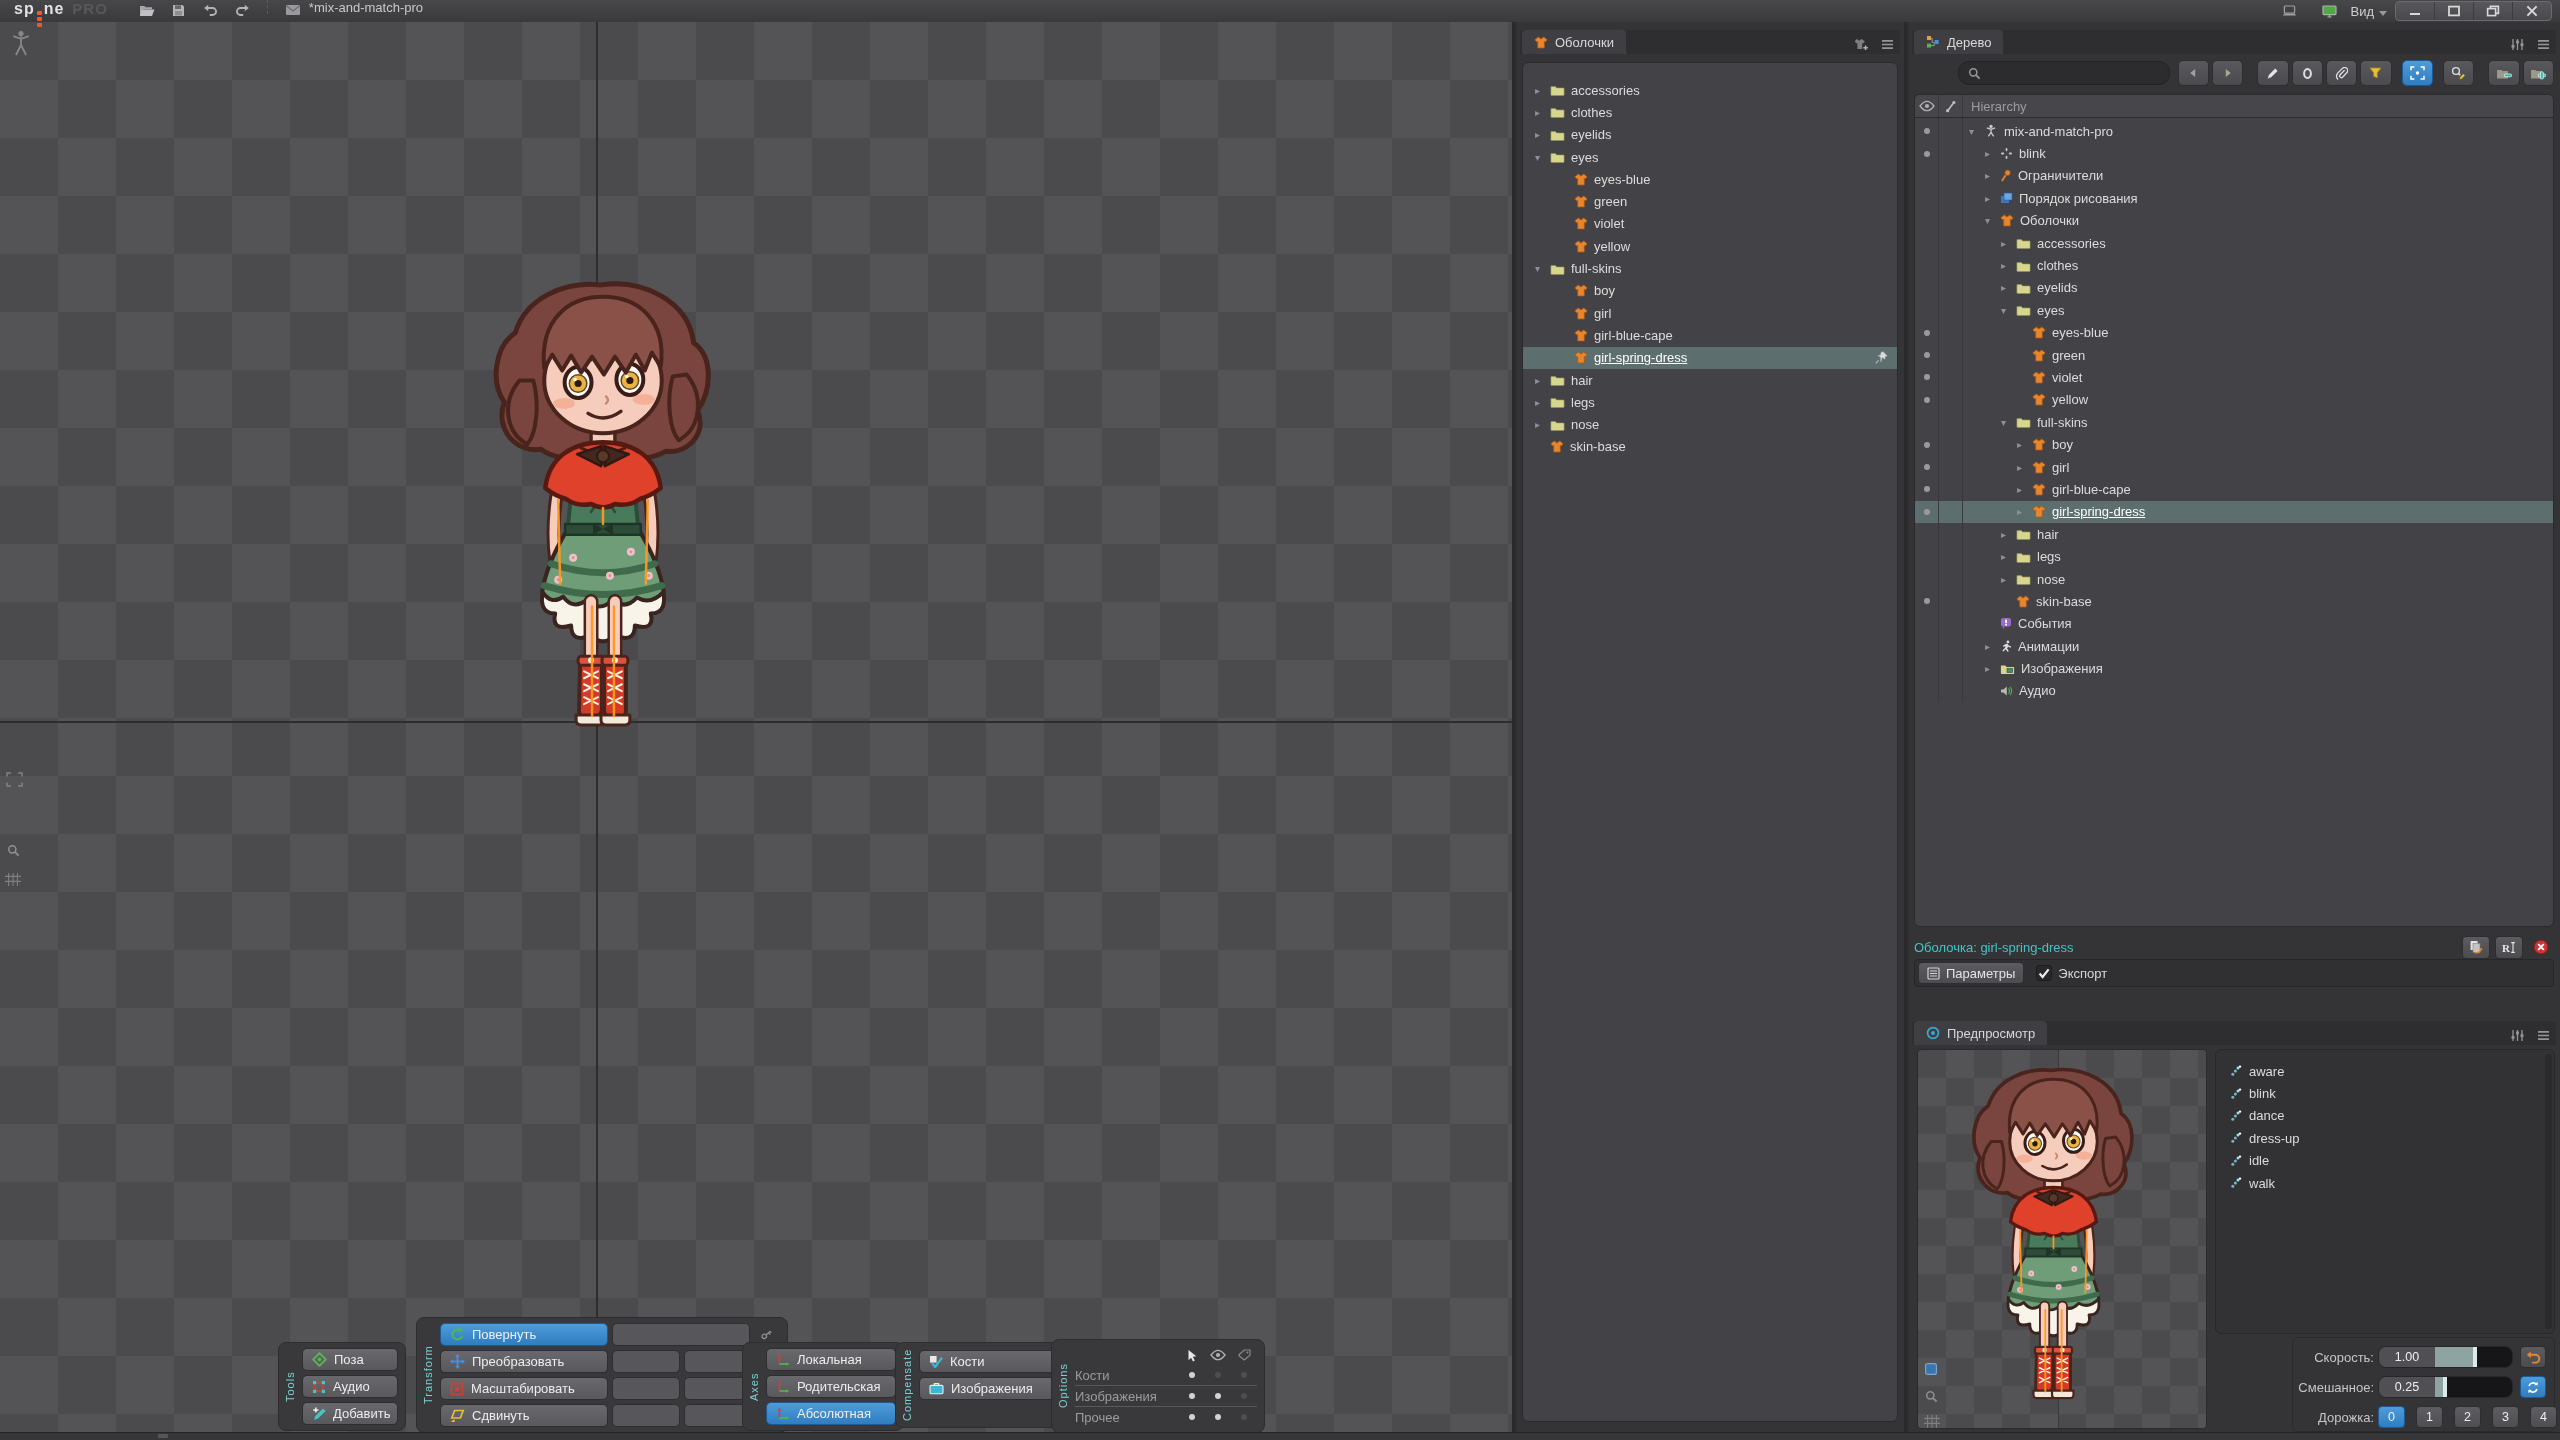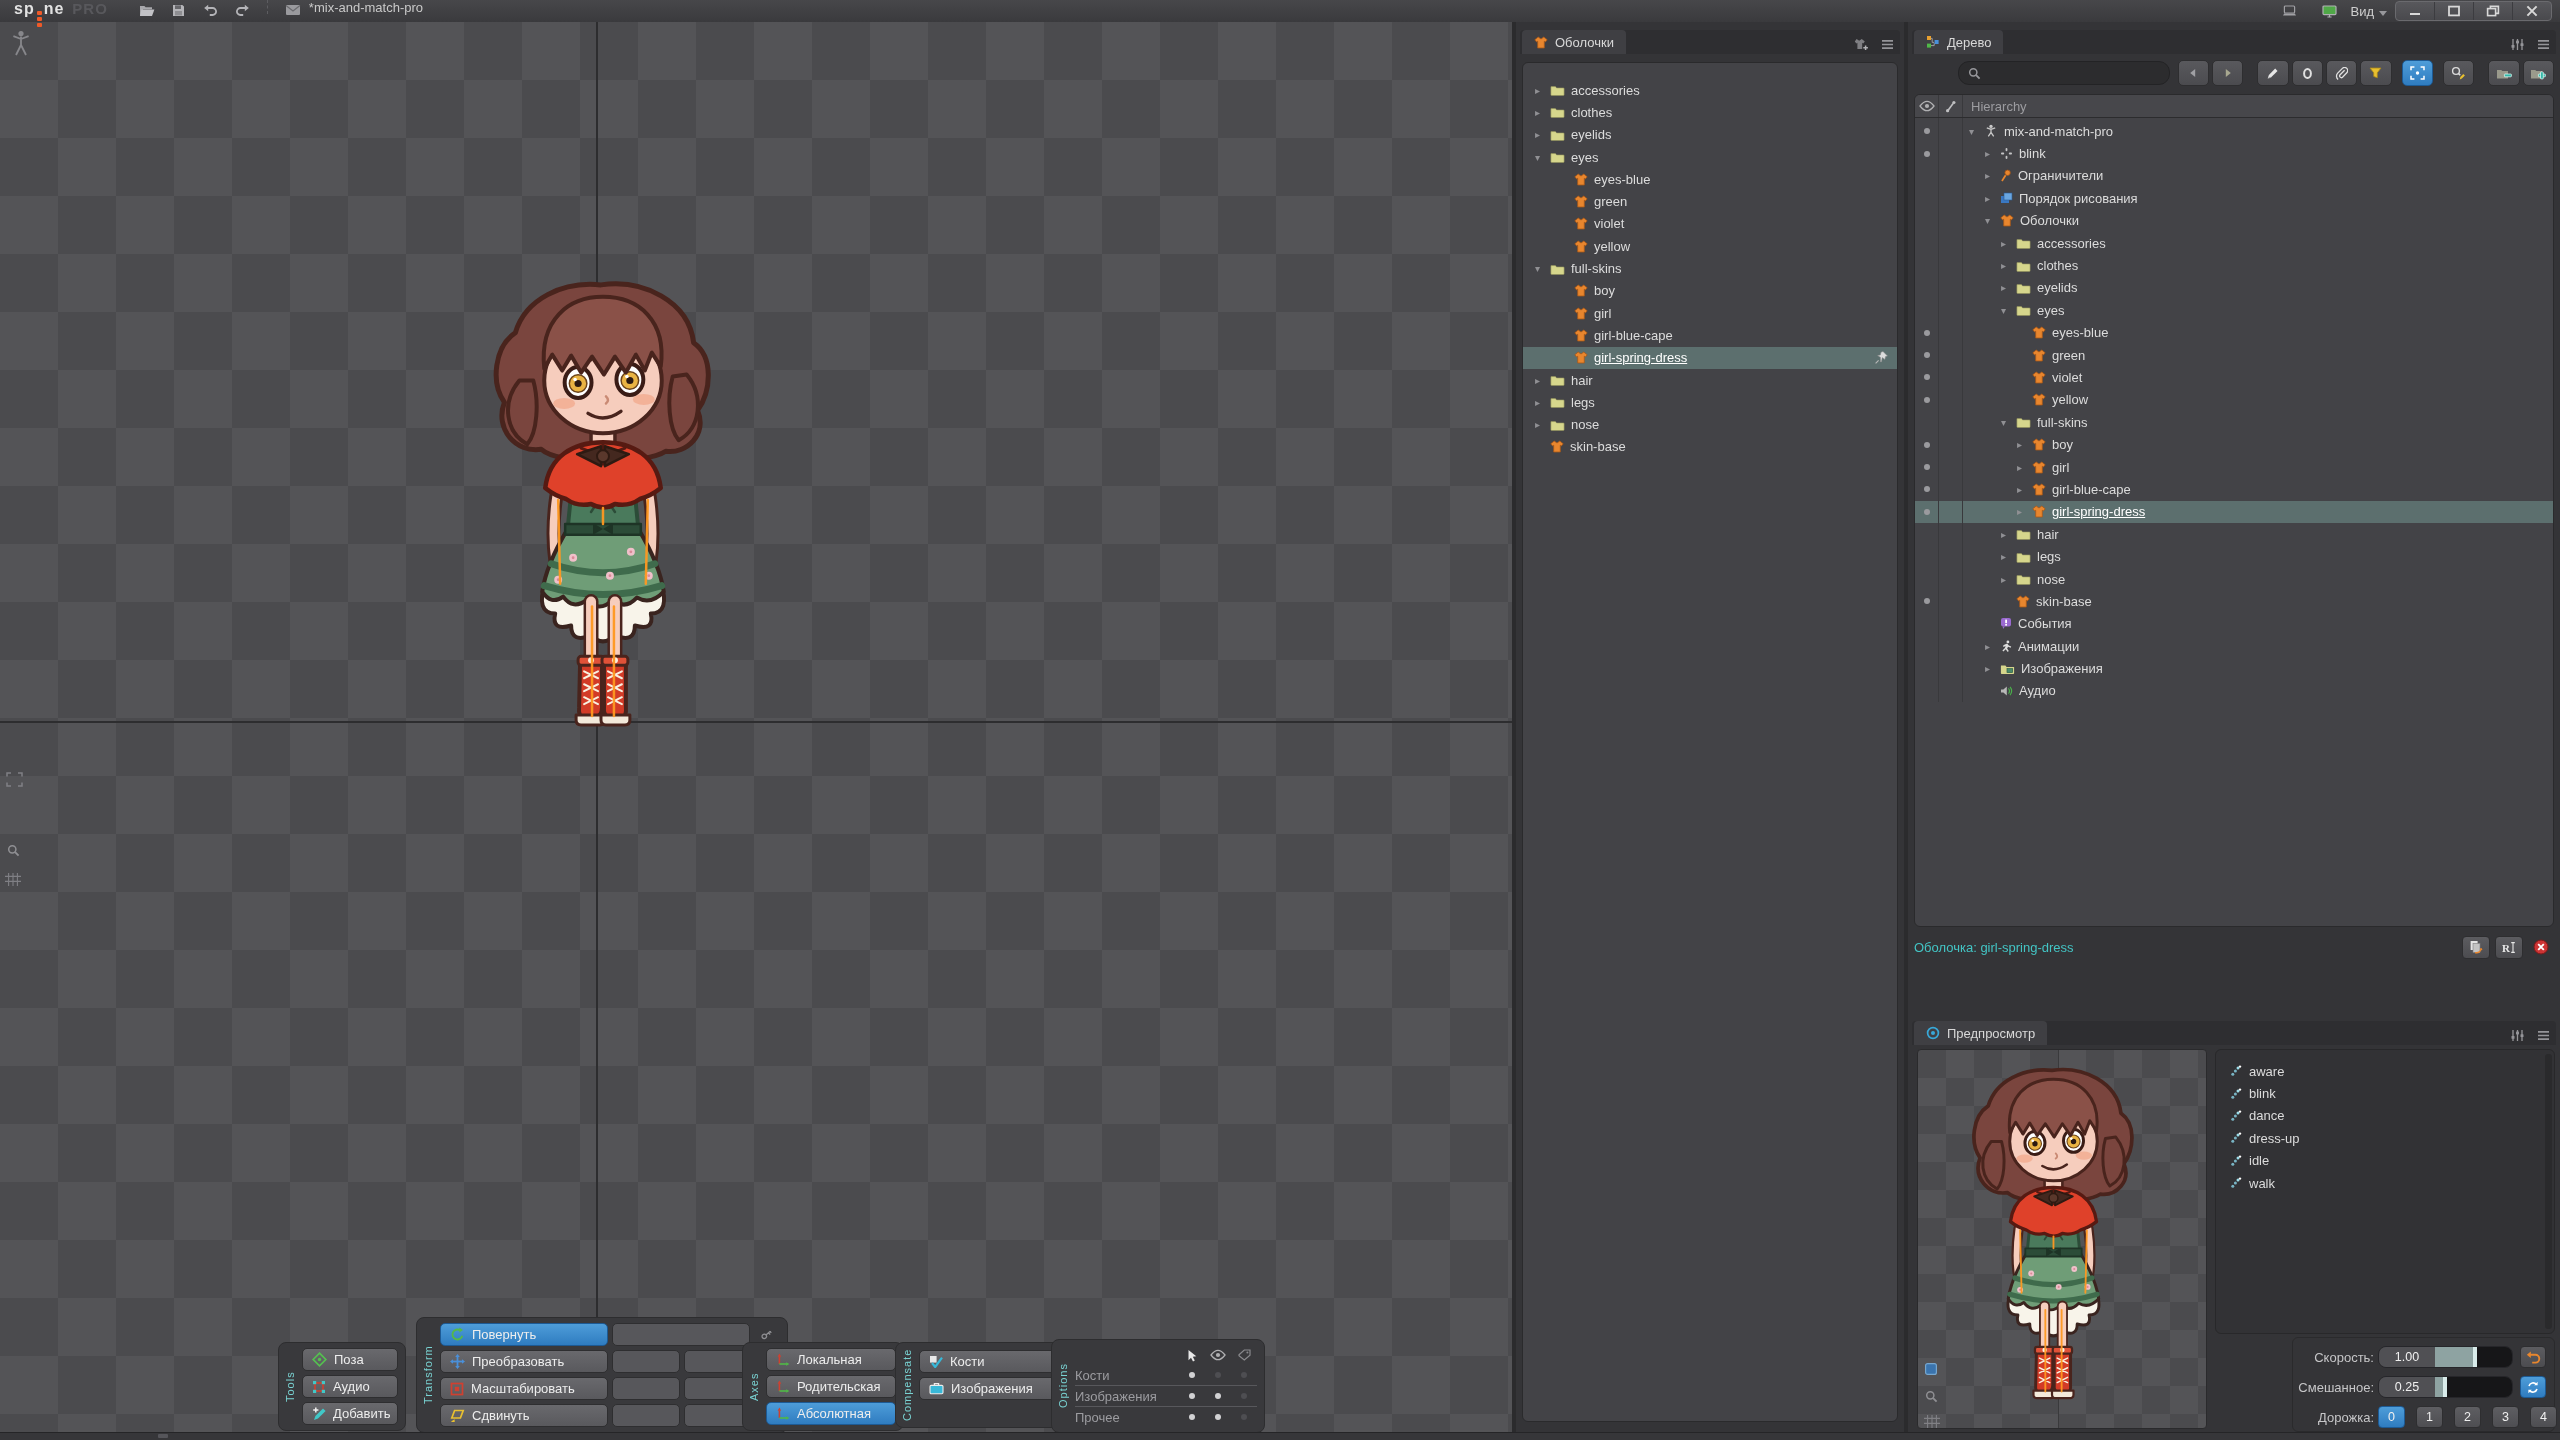--- a/index.html
+++ b/index.html
@@ -1287,20 +1287,39 @@
           <path d="M11 1.6v9.8M9.2 1.6h3.6M9.2 11.4h3.6" stroke="#e8e8e8" stroke-width="1.1" fill="none"></path>
         </svg>
       </div>
     <div class="mini-btn" style="background:none;border:none" id="ic-delete">
         <svg width="16" height="16" viewBox="0 0 16 16">
           <circle cx="8" cy="8" r="7" fill="#cc3434" stroke="#7a1a1a" stroke-width="1"></circle>
           <path d="M5.2 5.2l5.6 5.6M10.8 5.2 5.2 10.8" stroke="#fff" stroke-width="1.9"></path>
         </svg>
       </div>
   </div>
+  <div class="params-row" style="bottom:30px">
+    <div class="param-btn">
+      <span class="icon" id="ic-list">
+          <svg width="13" height="13" viewBox="0 0 13 13">
+            <rect x="1" y="1" width="11" height="11" rx="1" fill="none" stroke="#d4d4d4" stroke-width="1.2"></rect>
+            <path d="M3 4h7M3 6.5h7M3 9h7" stroke="#d4d4d4" stroke-width="1"></path>
+          </svg>
+        </span>
+      <span>Параметры</span>
+    </div>
+    <label style="display:flex;align-items:center;gap:6px">
+      <span class="chk" id="ic-check">
+          <svg width="12" height="11" viewBox="0 0 12 11">
+            <path d="M1.6 5.6 4.6 9 10.6 1.4" fill="none" stroke="#ececec" stroke-width="2.3"></path>
+          </svg>
+        </span>
+      <span>Экспорт</span>
+    </label>
+  </div>
 </div>
 
 <div class="panel" style="left:1908px;top:1017px;width:652px;height:415px">
   <div class="tabrow" style="top:4px">
     <div class="tab">
       <span class="icon" id="ic-pvtab">
           <svg width="14" height="14" viewBox="0 0 14 14">
             <circle cx="7" cy="7" r="5.4" fill="none" stroke="#38a8d8" stroke-width="1.7"></circle>
             <circle cx="7" cy="7" r="2" fill="#38a8d8"></circle>
           </svg>

